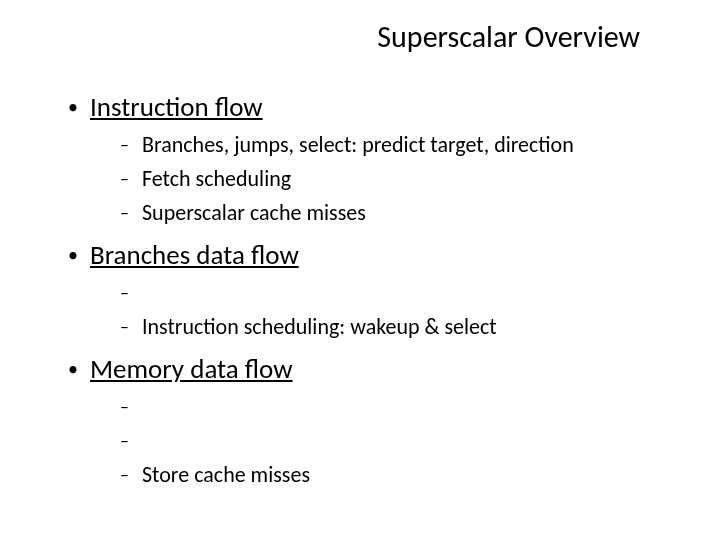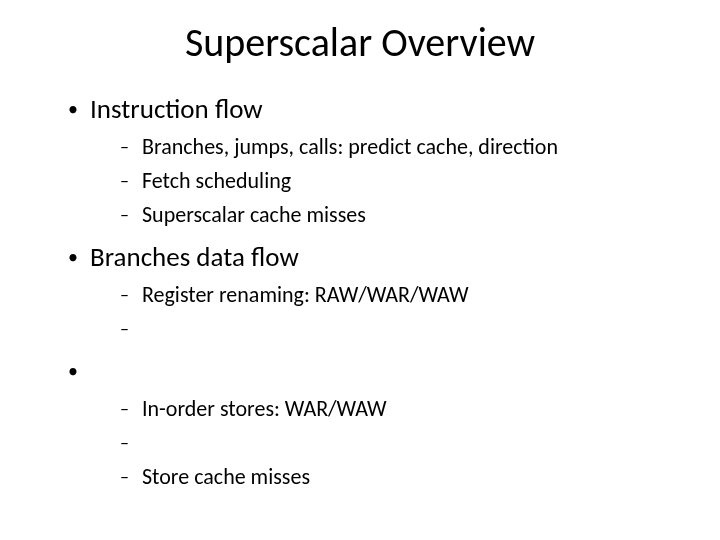--- a/index.html
+++ b/index.html
@@ -10,24 +10,24 @@
       font-family: Calibri, "Segoe UI", Arial, sans-serif;
       color: #000000;
     }
     .slide {
       width: 720px;
       height: 540px;
       padding: 18px 40px 20px 40px;
       position: relative;
     }
     .title {
-      font-size: 40px;
+      font-size: 30px;
       font-weight: 400;
-      text-align: center;
-      margin-bottom: 26px;
+      text-align: right;
+      margin-bottom: 36px;
       margin-left: 40px;
       margin-right: 40px;
     }
     .content {
       padding-left: 20px;
     }
     .l1 {
       font-size: 27px;
       font-weight: 400;
       display: flex;
@@ -37,20 +37,21 @@
     }
     .l1-bullet {
       display: inline-block;
       width: 22px;
       flex-shrink: 0;
       font-size: 20px;
       line-height: 32px;
     }
     .l1-text {
       line-height: 32px;
+      text-decoration: underline;
     }
     .l2-group {
       margin-bottom: 12px;
       margin-left: 60px;
     }
     .l2 {
       font-size: 22px;
       font-weight: 400;
       display: flex;
       align-items: flex-start;
@@ -75,53 +76,53 @@
 
   <div class="content">
 
     <div class="l1">
       <span class="l1-bullet">•</span>
       <span class="l1-text">Instruction flow</span>
     </div>
     <div class="l2-group">
       <div class="l2">
         <span class="l2-bullet">–</span>
-        <span class="l2-text">Branches, jumps, calls: predict cache, direction</span>
+        <span class="l2-text">Branches, jumps, select: predict target, direction</span>
       </div>
       <div class="l2">
         <span class="l2-bullet">–</span>
         <span class="l2-text">Fetch scheduling</span>
       </div>
       <div class="l2">
         <span class="l2-bullet">–</span>
         <span class="l2-text">Superscalar cache misses</span>
       </div>
     </div>
 
     <div class="l1">
       <span class="l1-bullet">•</span>
       <span class="l1-text">Branches data flow</span>
     </div>
     <div class="l2-group">
       <div class="l2">
         <span class="l2-bullet">–</span>
-        <span class="l2-text">Register renaming: RAW/WAR/WAW</span>
       </div>
       <div class="l2">
         <span class="l2-bullet">–</span>
+        <span class="l2-text">Instruction scheduling: wakeup &amp; select</span>
       </div>
     </div>
 
     <div class="l1">
       <span class="l1-bullet">•</span>
+      <span class="l1-text">Memory data flow</span>
     </div>
     <div class="l2-group">
       <div class="l2">
         <span class="l2-bullet">–</span>
-        <span class="l2-text">In-order stores: WAR/WAW</span>
       </div>
       <div class="l2">
         <span class="l2-bullet">–</span>
       </div>
       <div class="l2">
         <span class="l2-bullet">–</span>
         <span class="l2-text">Store cache misses</span>
       </div>
     </div>
 

